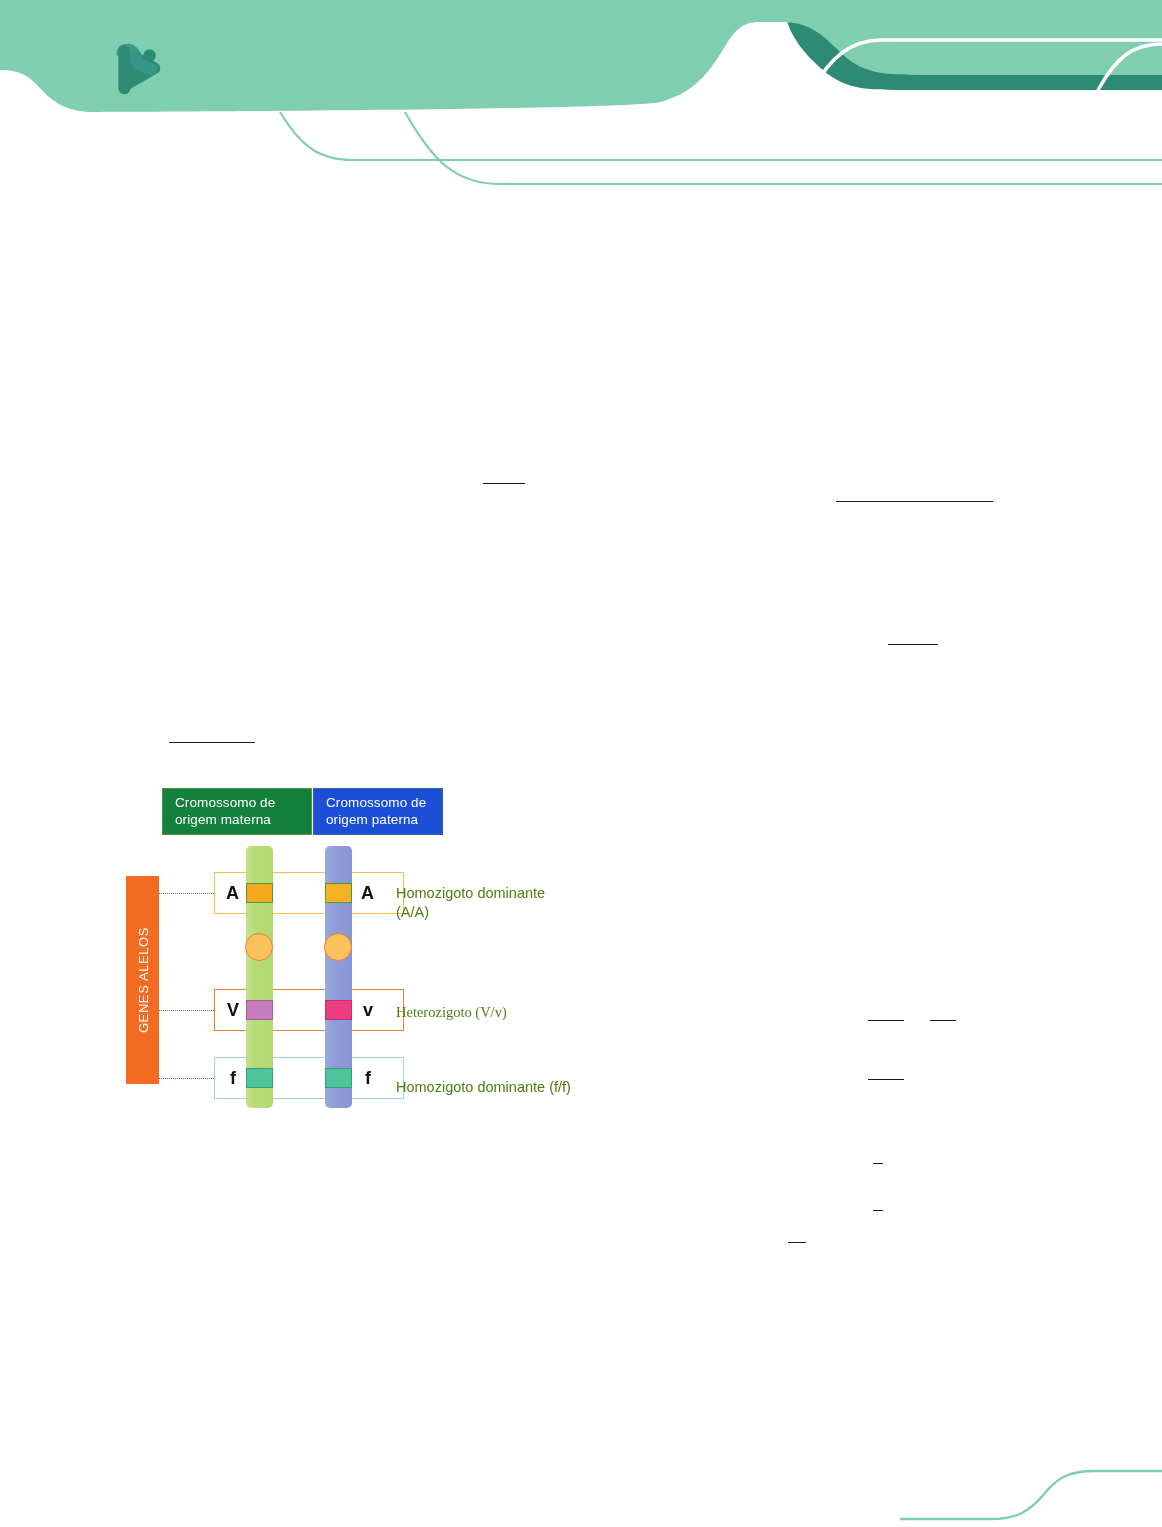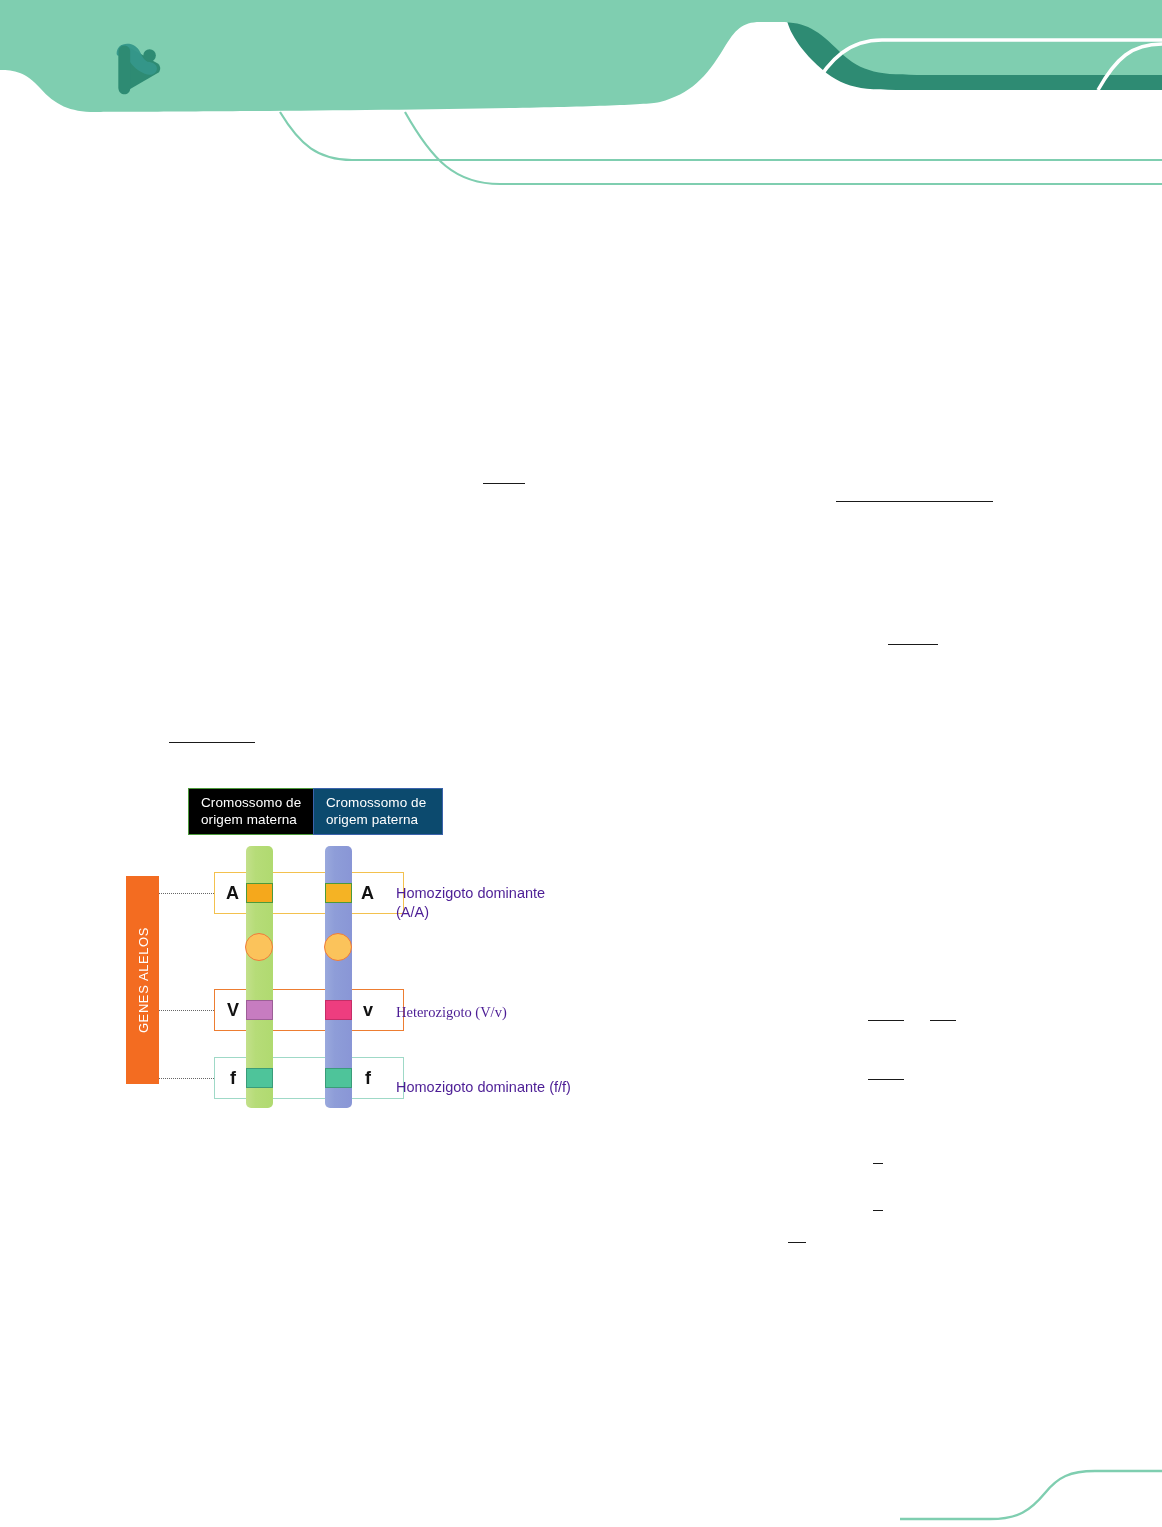--- a/index.html
+++ b/index.html
@@ -57,29 +57,29 @@
   .legend-box {
     position: absolute;
     color: #ffffff;
     font-size: 13.5px;
     line-height: 17px;
     padding: 5px 10px 6px 12px;
     text-align: left;
     letter-spacing: .1px;
   }
   .legend-maternal {
-    left: 70px; top: 0px;
-    width: 137px;
-    background: #000000;
+    left: 44px; top: 0px;
+    width: 150px;
+    background: #15803d;
     border: 1px solid #4c9a3b;
   }
   .legend-paternal {
     left: 195px; top: 0px;
     width: 130px;
-    background: #0c4a6e;
+    background: #1d4ed8;
     border: 1px solid #3b63ab;
   }
 
   
   .genes-bar {
     position: absolute;
     left: 8px;
     top: 88px;
     width: 33px;
     height: 208px;
@@ -156,21 +156,21 @@
     width: 55px;
     border-top: 1.4px dotted #666;
   }
 
   
   .desc {
     position: absolute;
     left: 278px;
     font-size: 14.5px;
     line-height: 19px;
-    color: #4c1d95;
+    color: #4d7c0f;
     white-space: pre-line;
   }
 </style>
 </head>
 <body>
 
 <svg class="header-deco" viewBox="0 0 1162 210" width="1162" height="210" preserveAspectRatio="none">
 
   <path d="M0,0 H1162 V90 H905 C855,90 840,88 812,60 C795,42 790,30 788,24 L780,0 Z" fill="#2e8b73"></path>
 

